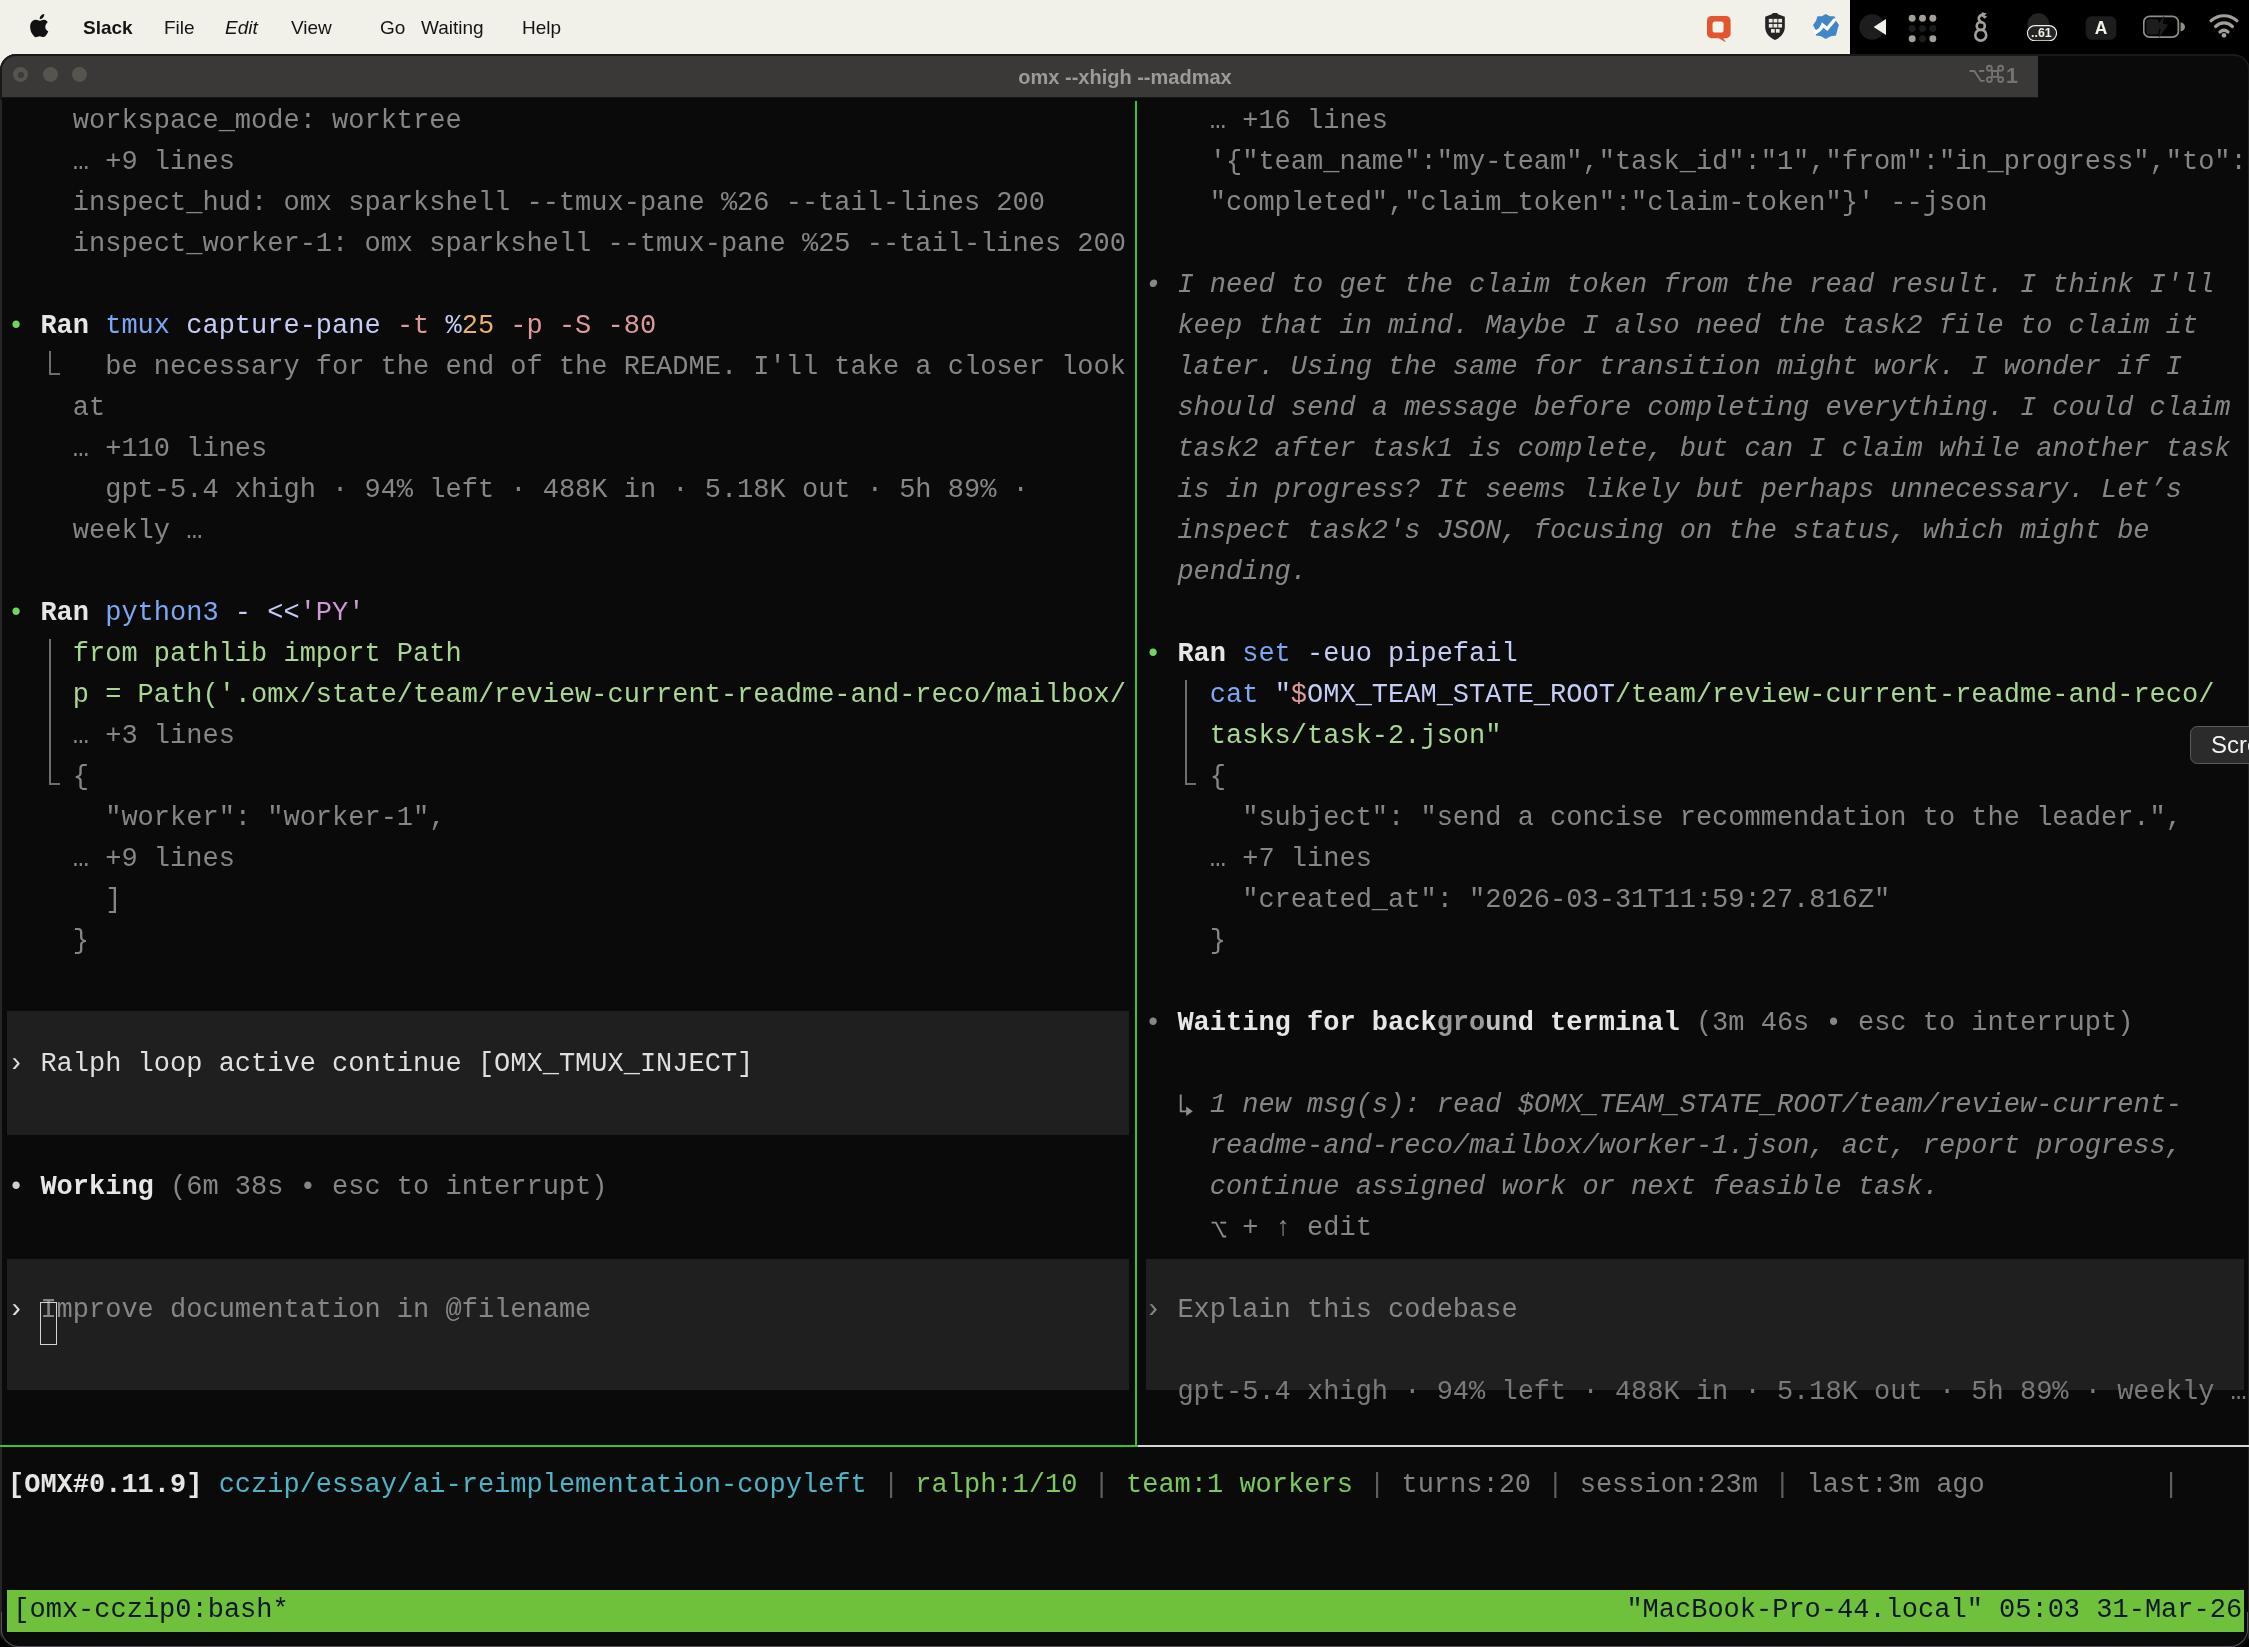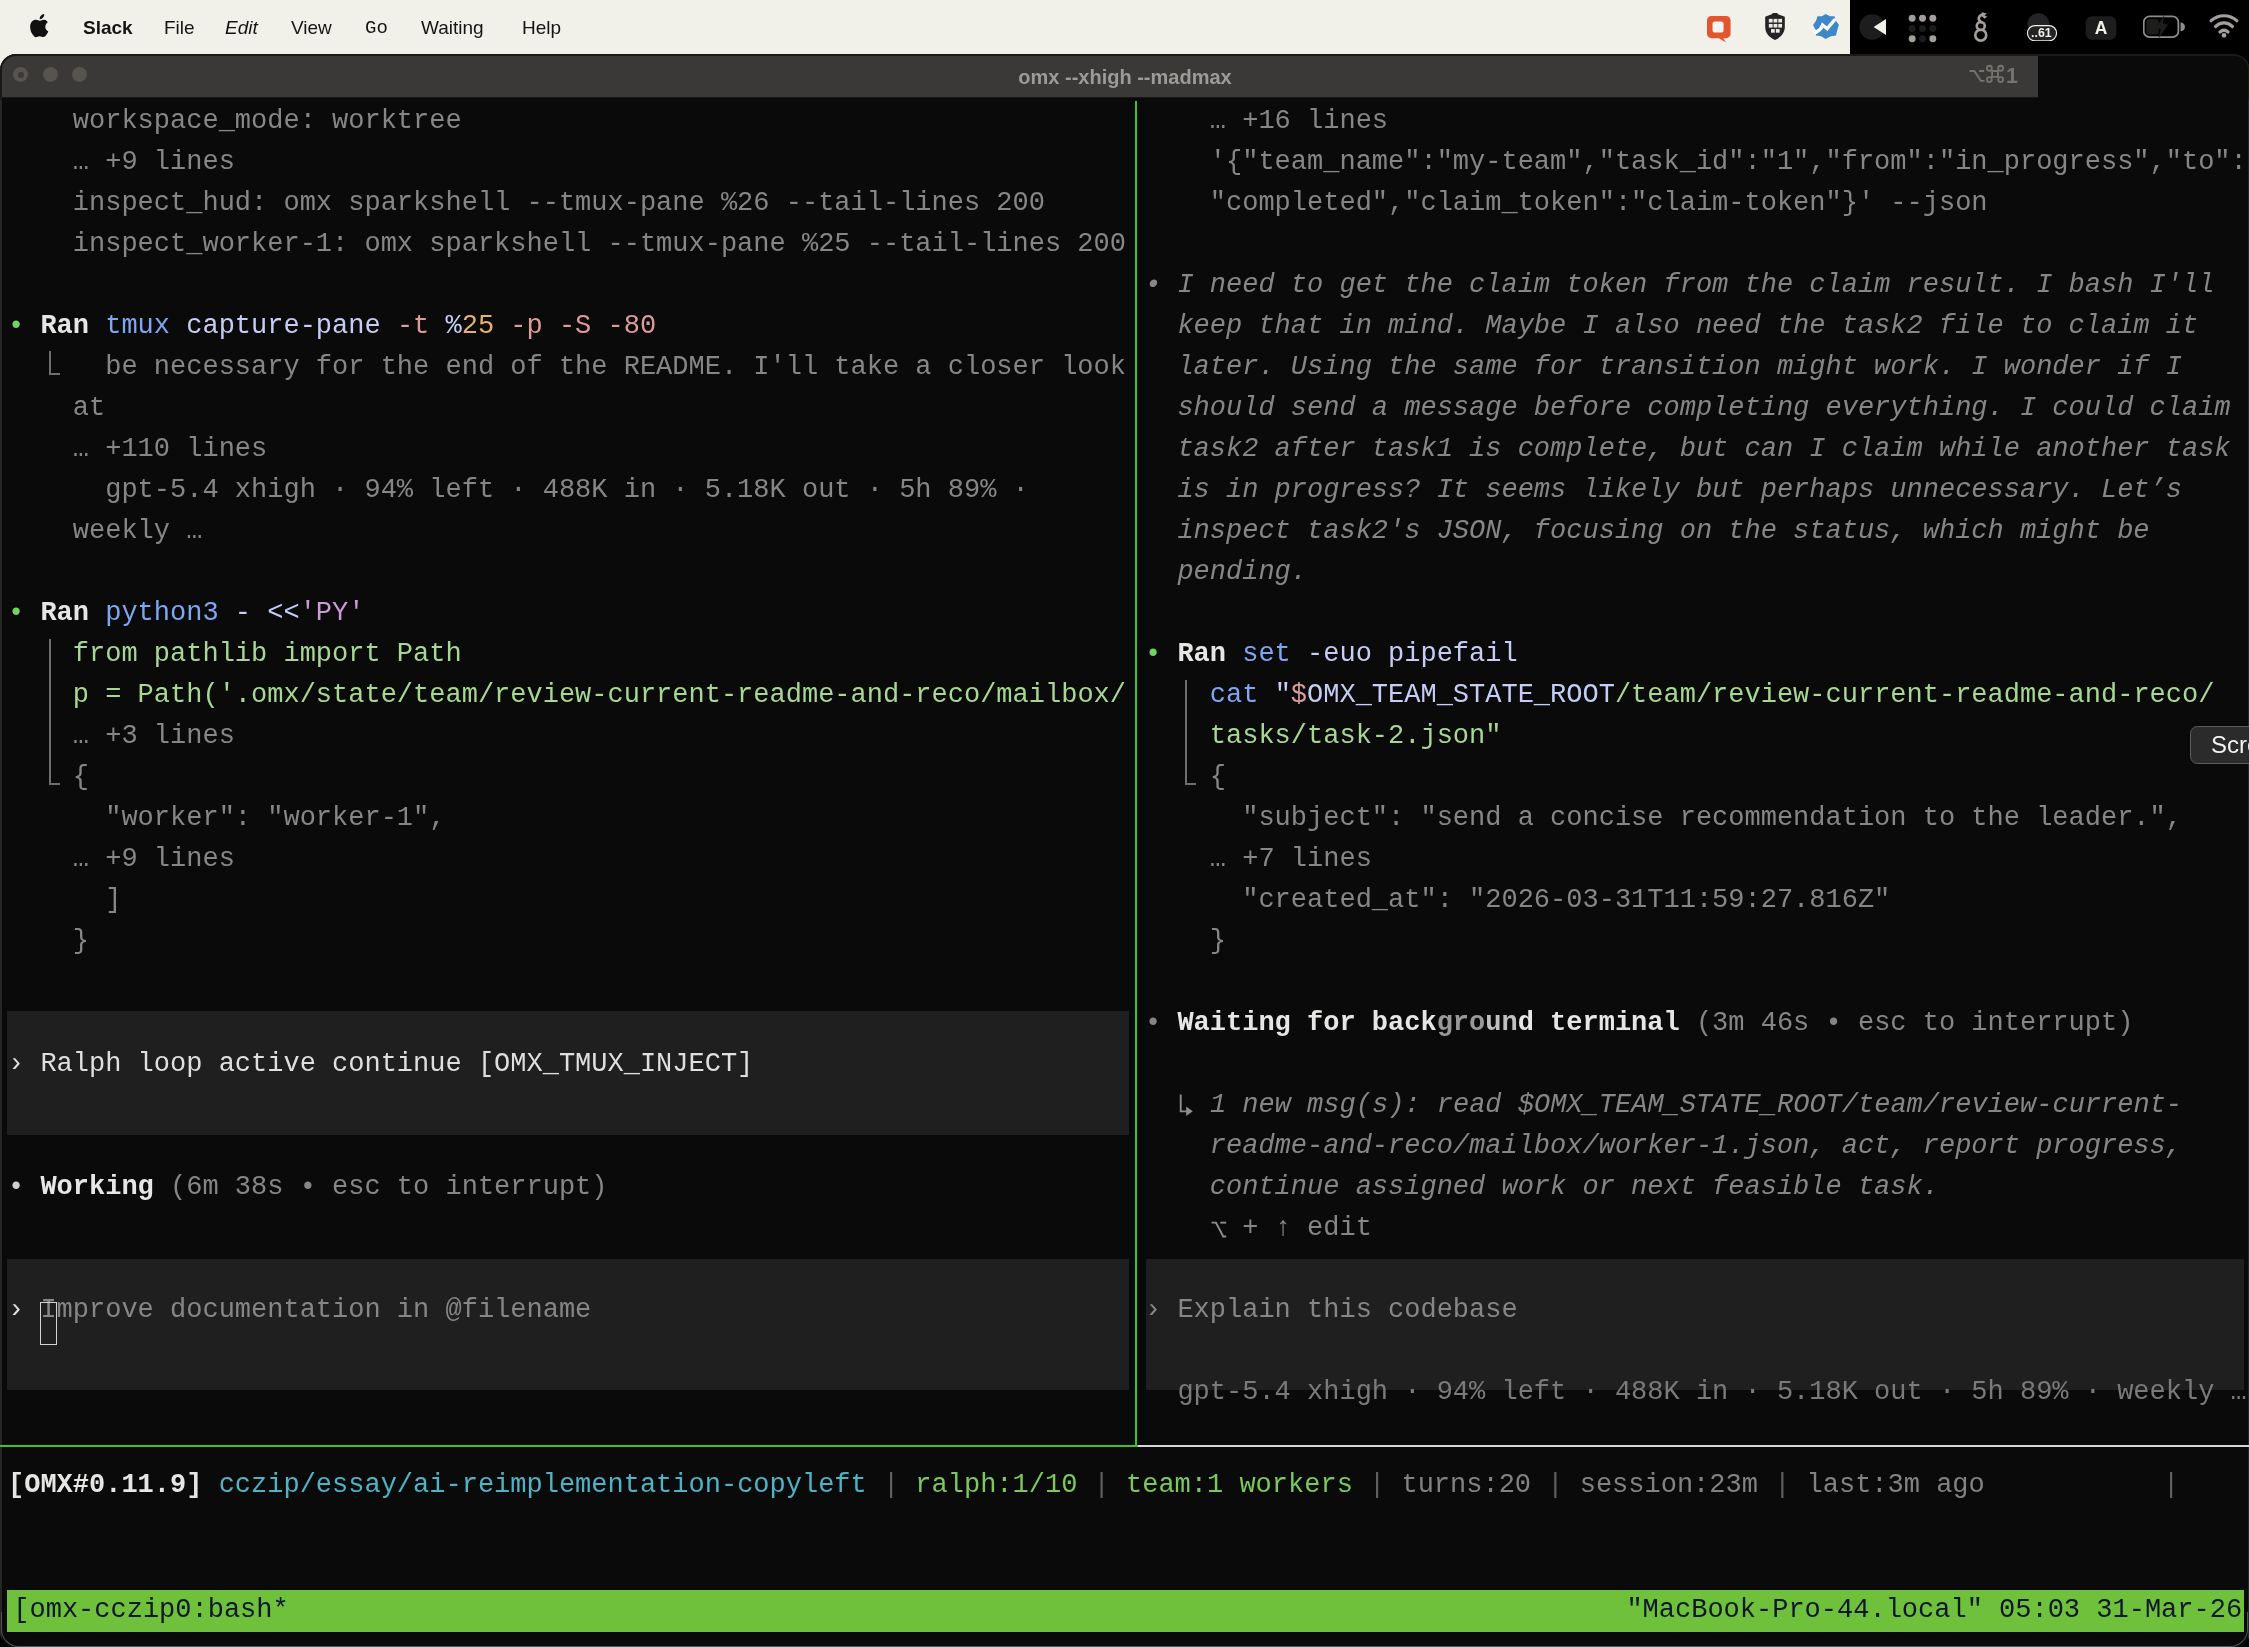--- a/index.html
+++ b/index.html
@@ -51,21 +51,21 @@
 </head>
 <body>
 <div id="menubar">
     <svg class="icon" style="left:30px; top:14px;" width="20" height="24" viewBox="0 0 170 200">
 <path fill="#111" d="M150.5 69.2c-1.1.9-20.6 11.8-20.6 36.2 0 28.2 24.8 38.2 25.5 38.4-.1.6-3.9 13.7-13 27.1-8.1 11.8-16.6 23.5-29.5 23.5s-16.2-7.5-31.1-7.5c-14.5 0-19.7 7.7-31.5 7.7s-20-10.9-29.5-24.3C10 154.3 1.1 129.2 1.1 105.4c0-38.2 24.8-58.5 49.3-58.5 13 0 23.8 8.5 32 8.5 7.8 0 19.9-9 34.7-9 5.6 0 25.7.5 33.4 22.8zM110.9 28.1c5.9-7 10.1-16.7 10.1-26.4 0-1.3-.1-2.7-.4-3.8-9.6.4-21 6.4-27.9 14.4-5.4 6.2-10.5 15.9-10.5 25.7 0 1.5.2 3 .3 3.5.6.1 1.6.2 2.6.2 8.6 0 19.4-5.8 25.8-13.6z"></path>
     </svg>
     <div class="mi" style="left:83px; font-weight:700;">Slack</div>
     <div class="mi" style="left:164px; font-weight:400;">File</div>
     <div class="mi" style="left:225px; font-weight:400;font-style:italic;">Edit</div>
     <div class="mi" style="left:291px; font-weight:400;">View</div>
-    <div class="mi" style="left:365px; font-weight:400;font-family:Liberation Mono, monospace;">Go</div>
+    <div class="mi" style="left:380px; font-weight:400;">Go</div>
     <div class="mi" style="left:421px; font-weight:400;">Waiting</div>
     <div class="mi" style="left:522px; font-weight:400;">Help</div>
 
 <svg class="icon" style="left:1707px;top:15.5px;" width="23.6" height="26.6" viewBox="0 0 32 36">
  <path fill="#e2552e" d="M6 0 h20 a6 6 0 0 1 6 6 v18 a6 6 0 0 1 -6 6 h-4 l4 6 -10 -6 h-10 a6 6 0 0 1 -6 -6 v-18 a6 6 0 0 1 6 -6 z"></path>
  <rect x="7.5" y="7.5" width="15" height="15" rx="3.5" fill="#f6f4ee"></rect>
     </svg>
 <svg class="icon" style="left:1763px;top:13.3px;" width="24" height="27" viewBox="0 0 33 37">
  <path fill="#242424" d="M16.5 0 L30 5 V19 C30 28 24 34 16.5 37 C9 34 3 28 3 19 V5 Z M15 0 h3 v-0 z"></path>
  <rect x="13" y="0" width="7" height="4" fill="#242424"></rect>
@@ -202,21 +202,21 @@
 <span style="color:#cfcfcf">•</span> <span class="w">Working</span> (6m 38s • esc to interrupt)
 
 
 <span class="wt">›</span> Improve documentation in @filename
 
   </pre>
   <pre id="rightpane" style="left:1145px; top:47px;">    … +16 lines
     '{"team_name":"my-team","task_id":"1","from":"in_progress","to":
     "completed","claim_token":"claim-token"}' --json
 
-<i>• I need to get the claim token from the claim result. I bash I'll</i>
+<i>• I need to get the claim token from the read result. I think I'll</i>
 <i>  keep that in mind. Maybe I also need the task2 file to claim it</i>
 <i>  later. Using the same for transition might work. I wonder if I</i>
 <i>  should send a message before completing everything. I could claim</i>
 <i>  task2 after task1 is complete, but can I claim while another task</i>
 <i>  is in progress? It seems likely but perhaps unnecessary. Let’s</i>
 <i>  inspect task2's JSON, focusing on the status, which might be</i>
 <i>  pending.</i>
 
 <span class="gb">•</span> <span class="w">Ran</span> <span class="blu">set</span> <span class="lav">-euo</span> <span class="lav">pipefail</span>
     <span class="blu">cat</span> <span class="lav">"</span><span class="pnk">$</span><span class="lav">OMX_TEAM_STATE_ROOT</span><span class="grn">/team/review-current-readme-and-reco/</span>

